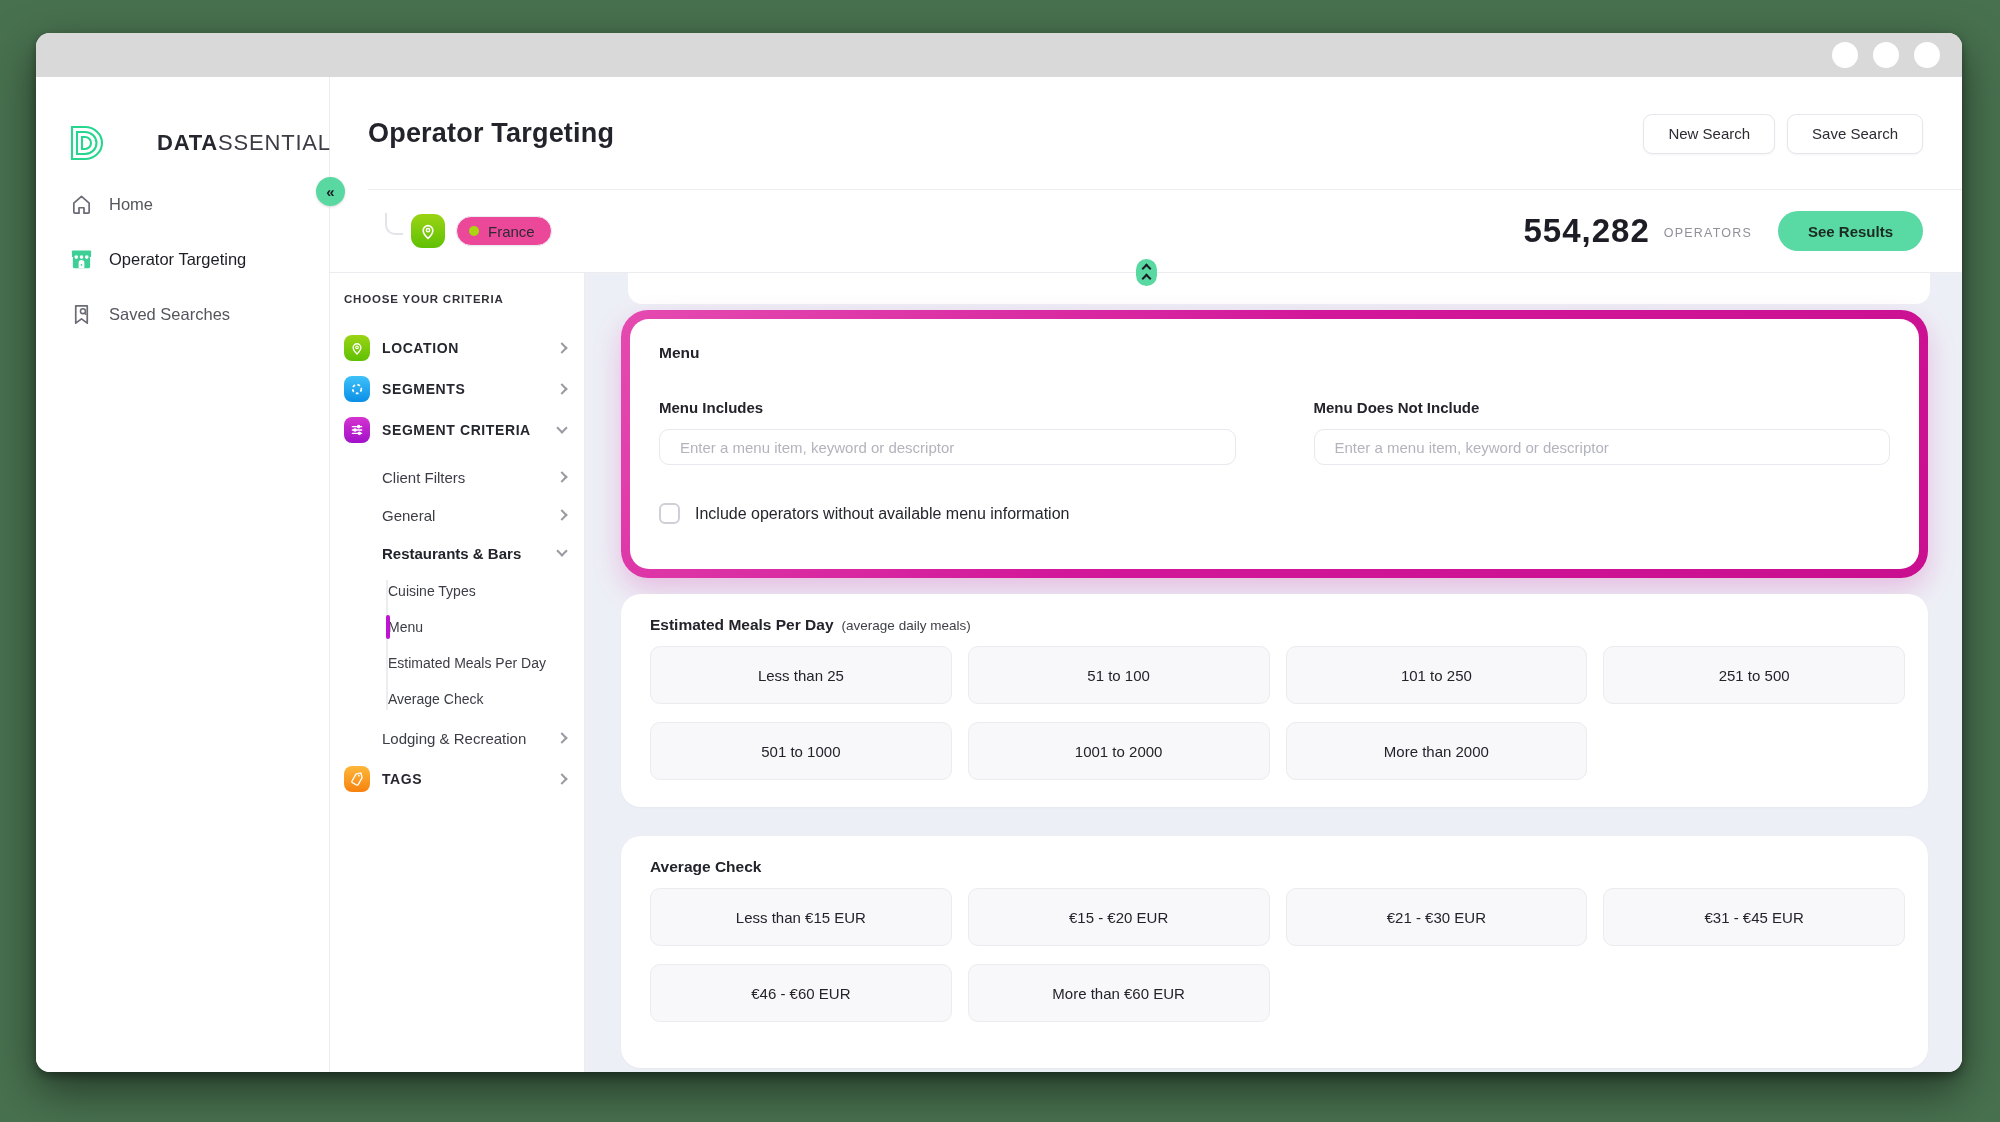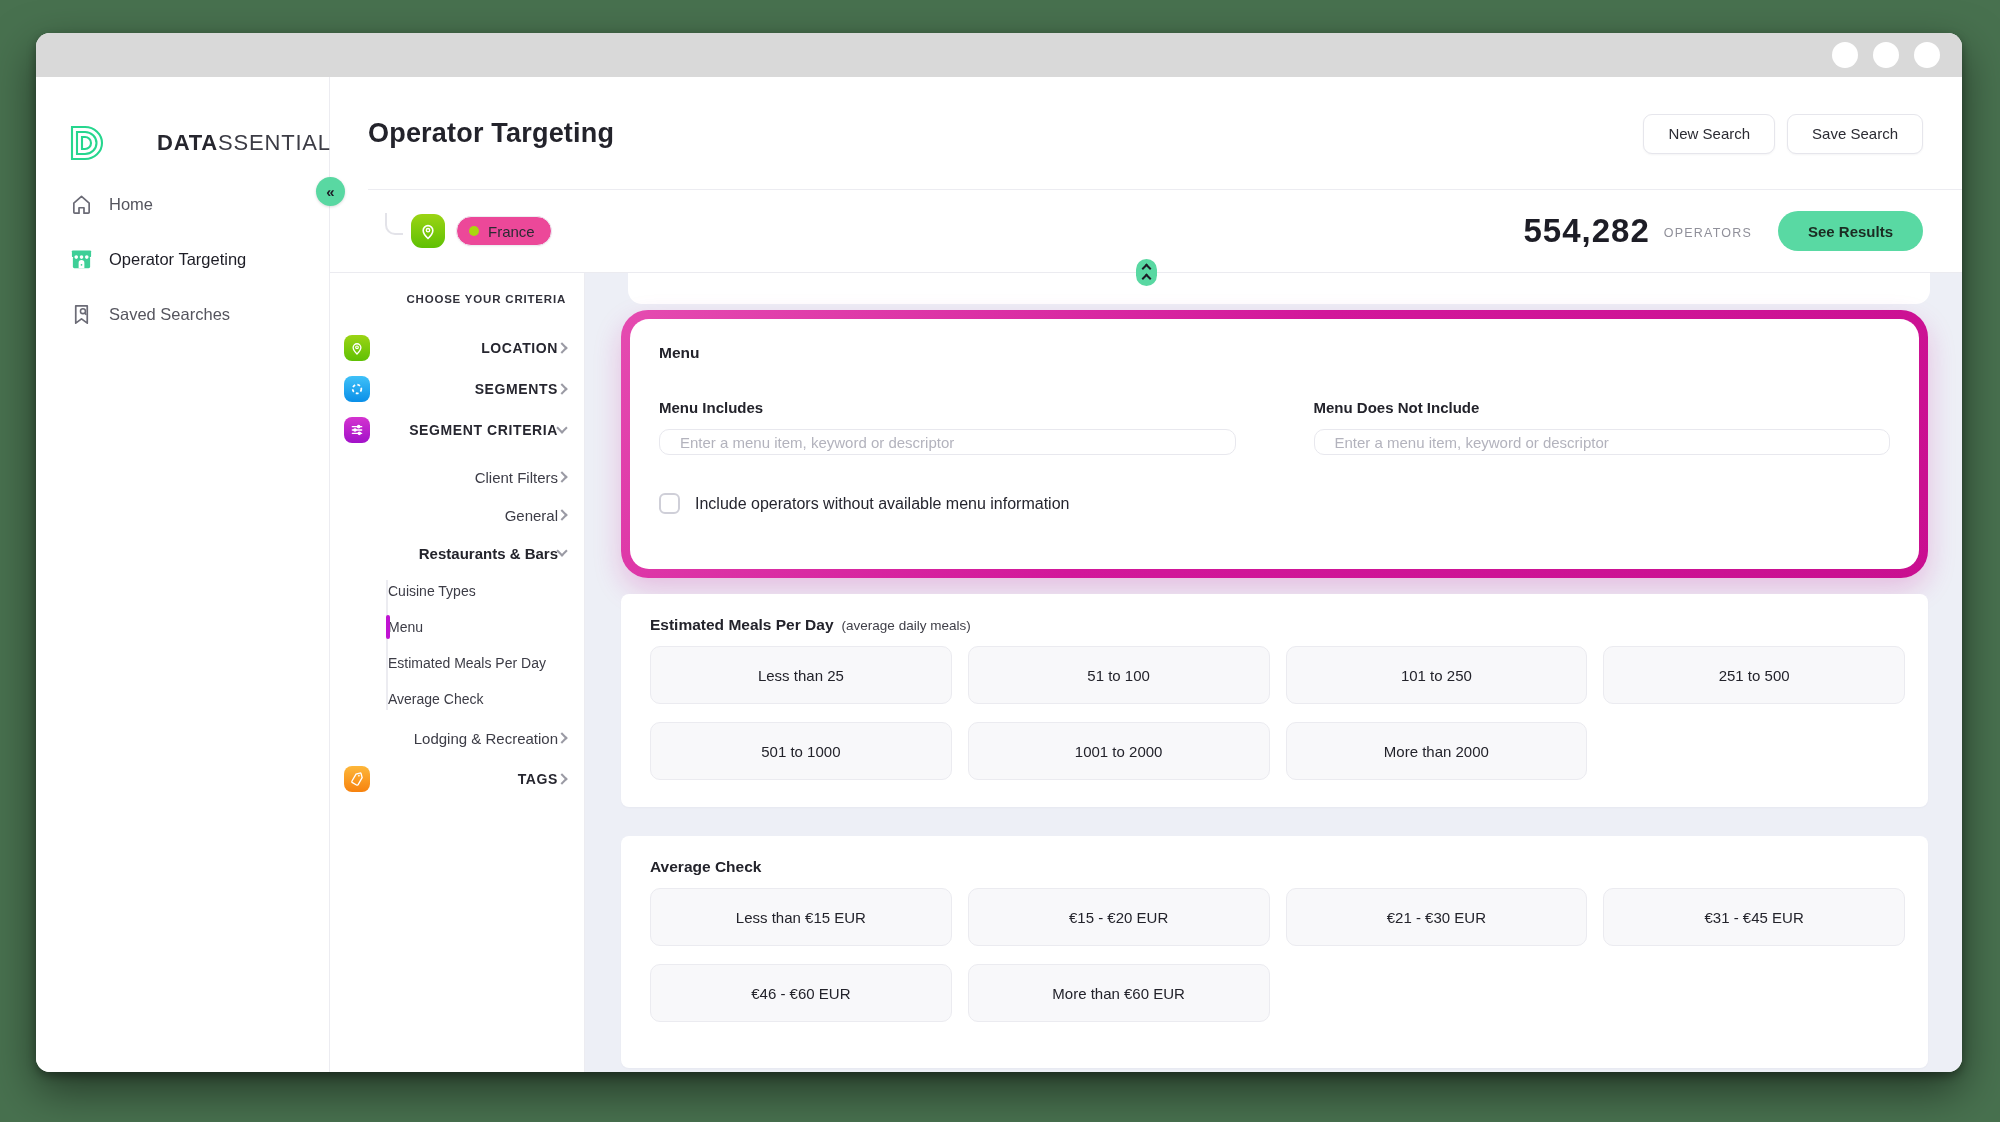--- a/index.html
+++ b/index.html
@@ -54,21 +54,21 @@
   .chip-dot { width:10px; height:10px; border-radius:50%; background:#a9d60e; }
   .count-group { display:flex; align-items:center; }
   .count-num { font-size:33px; font-weight:800; letter-spacing:1px; color:#1d1d26; }
   .count-lbl { font-size:12.5px; letter-spacing:1.2px; color:#90909a; margin:4px 0 0 14px; }
   .btn-see { margin-left:26px; height:40px; padding:0 30px; border:none; border-radius:20px; background:#59d9a3;
     font-family:inherit; font-size:15px; font-weight:700; color:#1b2b22; cursor:pointer; }
 
   
   .content { flex:1; display:flex; min-height:0; border-top:1px solid #ebebf0; }
 
-  .criteria { width:255px; flex:0 0 auto; background:#fff; border-right:1px solid #ececf1; padding:20px 18px 0 14px;text-align:right; }
+  .criteria { width:255px; flex:0 0 auto; background:#fff; border-right:1px solid #ececf1; padding:20px 18px 0 14px; }
   .crit-heading { font-size:11.5px; font-weight:700; letter-spacing:.8px; color:#31313b; margin-bottom:30px; }
   .crit-row { display:flex; align-items:center; height:26px; margin-bottom:15px; cursor:pointer; }
   .crit-ic { width:26px; height:26px; border-radius:8px; flex:0 0 auto; display:flex; align-items:center; justify-content:center; margin-right:12px; }
   .ic-loc  { background:linear-gradient(180deg,#9bd414 0%,#5fc004 100%); }
   .ic-seg  { background:linear-gradient(180deg,#3fc1f8 0%,#0a8fe8 100%); }
   .ic-crit { background:linear-gradient(180deg,#d433cf 0%,#a211c9 100%); }
   .ic-tag  { background:linear-gradient(180deg,#fdb73a 0%,#f7820e 100%); }
   .crit-lbl { flex:1; font-size:14px; font-weight:600; letter-spacing:.6px; color:#26262f; }
   .chev { width:8px; height:8px; border-right:2px solid #9a9aa4; border-bottom:2px solid #9a9aa4; flex:0 0 auto; }
   .chev.r { transform:rotate(-45deg); }
@@ -88,28 +88,28 @@
     border:none; cursor:pointer; display:flex; flex-direction:column; align-items:center; justify-content:center; gap:1px; padding:0; z-index:6; }
   .scrollup .chv { width:7px; height:7px; border-left:2px solid #1d1d26; border-top:2px solid #1d1d26; transform:rotate(45deg); margin-top:2px; }
 
   .pink-panel { position:absolute; left:36px; right:34px; top:37px; height:268px; border-radius:27px;
     background:linear-gradient(135deg,#e54bb0 0%,#d2179a 45%,#c90f90 100%); padding:9px;
     box-shadow:0 12px 28px rgba(205,20,150,.22); }
   .pink-inner { width:100%; height:100%; background:#fff; border-radius:19px; padding:25px 29px 0 29px; }
   .panel-title { font-size:15.5px; font-weight:700; color:#23232b; }
   .menu-grid { display:grid; grid-template-columns:1fr 1fr; column-gap:78px; margin-top:37px; }
   .field-lbl { font-size:15px; font-weight:600; color:#23232b; margin-bottom:13px; }
-  .text-input { width:100%; height:26px; border:1.5px solid #e8e8ee; border-radius:10px; padding:0 20px;
+  .text-input { width:100%; height:36px; border:1.5px solid #e8e8ee; border-radius:10px; padding:0 20px;
     font-family:inherit; font-size:15px; color:#2b2b33; background:#fff; outline:none; }
   .text-input::placeholder { color:#b3b3bd; }
   .check-row { display:flex; align-items:center; gap:15px; margin-top:38px; cursor:pointer; }
   .checkbox { width:21px; height:21px; border:2px solid #cfcfd8; border-radius:6px; background:#fff; }
   .check-lbl { font-size:16px; color:#26262f; }
 
-  .card { position:absolute; left:36px; right:34px; background:#fff; border-radius:8px; padding:22px 23px 0 29px; box-shadow:0 1px 2px rgba(20,20,50,.03); }
+  .card { position:absolute; left:36px; right:34px; background:#fff; border-radius:20px; padding:22px 23px 0 29px; box-shadow:0 1px 2px rgba(20,20,50,.03); }
   .card.meals { top:321px; height:213px; }
   .card.check { top:563px; height:232px; }
   .card-head { font-size:15.5px; font-weight:700; color:#23232b; margin-bottom:12px; }
   .card-head .sub { font-size:13.5px; font-weight:400; color:#3f3f48; }
   .opt-grid { display:grid; grid-template-columns:repeat(4,1fr); gap:18px 16px; }
   .opt-btn { height:58px; background:#f8f8fa; border:1px solid #ebebf0; border-radius:10px;
     font-family:inherit; font-size:15px; color:#23232b; cursor:pointer; }
 </style>
 </head>
 <body>

